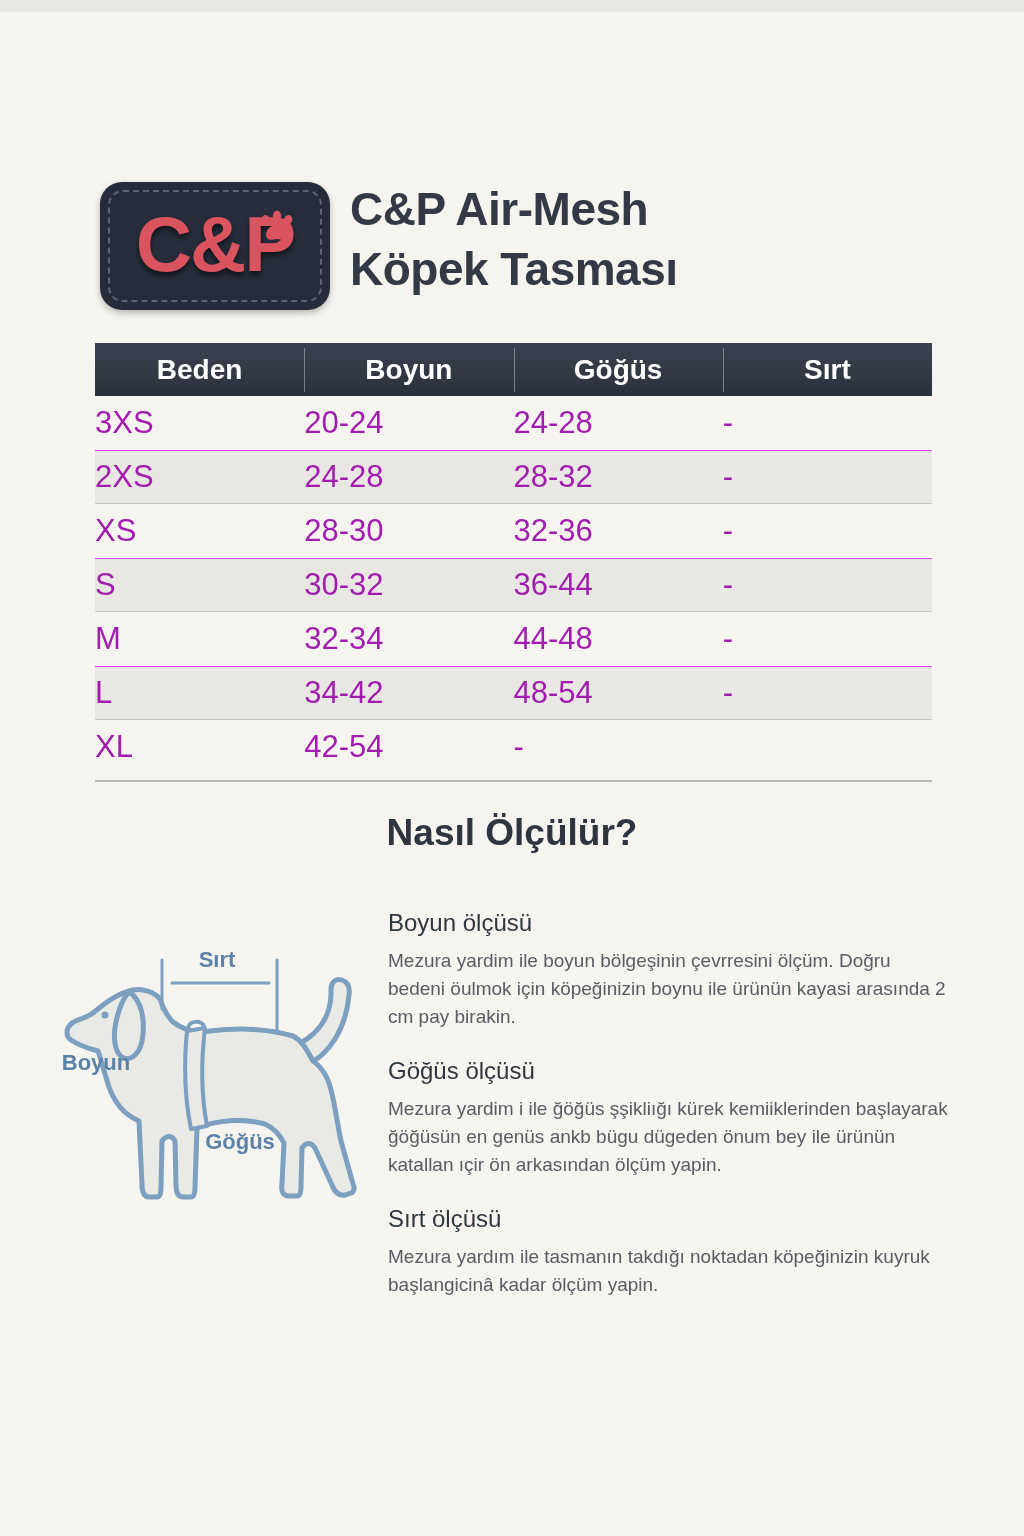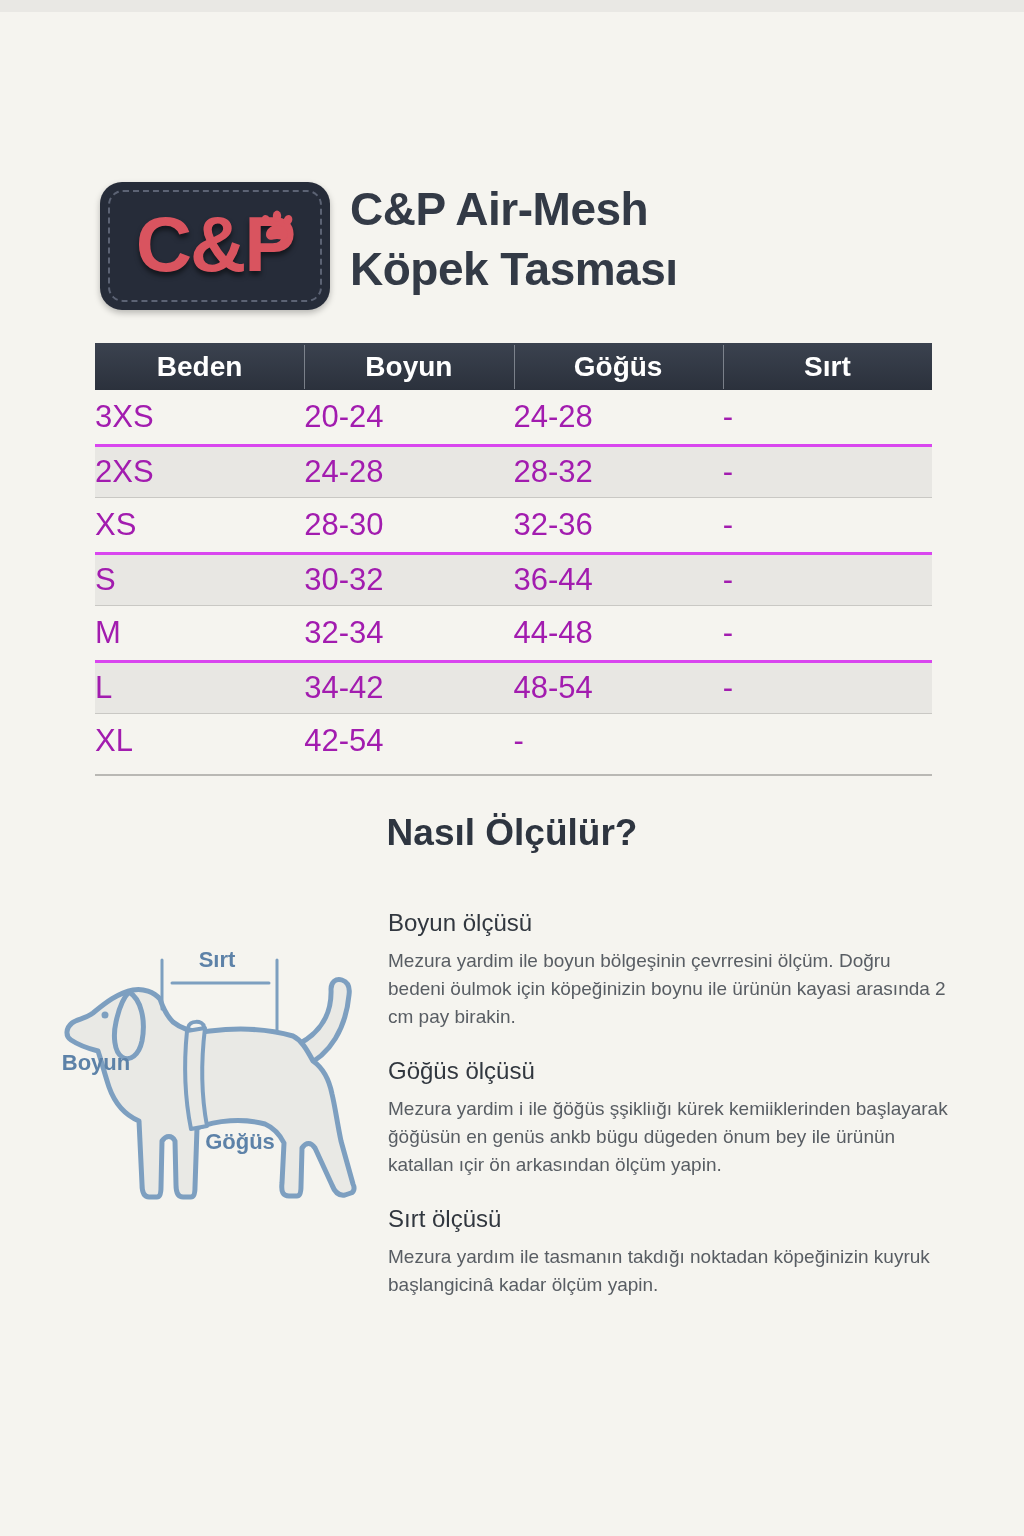--- a/index.html
+++ b/index.html
@@ -30,39 +30,39 @@
   .logo-paw { position:absolute; right:30px; top:26px; }
   .title {
     position:absolute; left:350px; top:167px;
     font-size:46px; line-height:60px; font-weight:bold;
     color:#333a46; letter-spacing:-0.5px;
   }
 
   
   .size-table { position:absolute; left:95px; top:331px; width:837px; }
   .thead {
-    display:grid; grid-template-columns:repeat(4,1fr); height:47px;
+    display:grid; grid-template-columns:repeat(4,1fr); height:53px;
     background:linear-gradient(#3b424f,#2b313c);
     align-items:center;
   }
   .th {
     position:relative; text-align:center; color:#ffffff;
     font-size:28px; font-weight:bold;
   }
   .th + .th::before {
     content:""; position:absolute; left:0; top:-6px; bottom:-6px;
     width:1px; background:#9aa0a8; opacity:.7;
   }
   .trow {
     display:grid; grid-template-columns:repeat(4,1fr); height:54px;
     align-items:center;
   }
   .trow.alt {
     background:#e8e7e3;
-    border-top:3px solid #d946ef; border-bottom:1px solid #c9c8c4;
+    border-top:1px solid #d946ef; border-bottom:1px solid #c9c8c4;
   }
   .td { text-align:left; font-size:31px; color:#a21caf; }
   .table-endline { height:2px; background:#b9b8b4; margin-top:6px; }
 
   
   .how-heading {
     position:absolute; left:0; top:800px; width:1024px;
     text-align:center; font-size:37px; font-weight:bold; color:#2e3540;
   }
   .diagram { position:absolute; left:45px; top:925px; width:340px; height:290px; }

